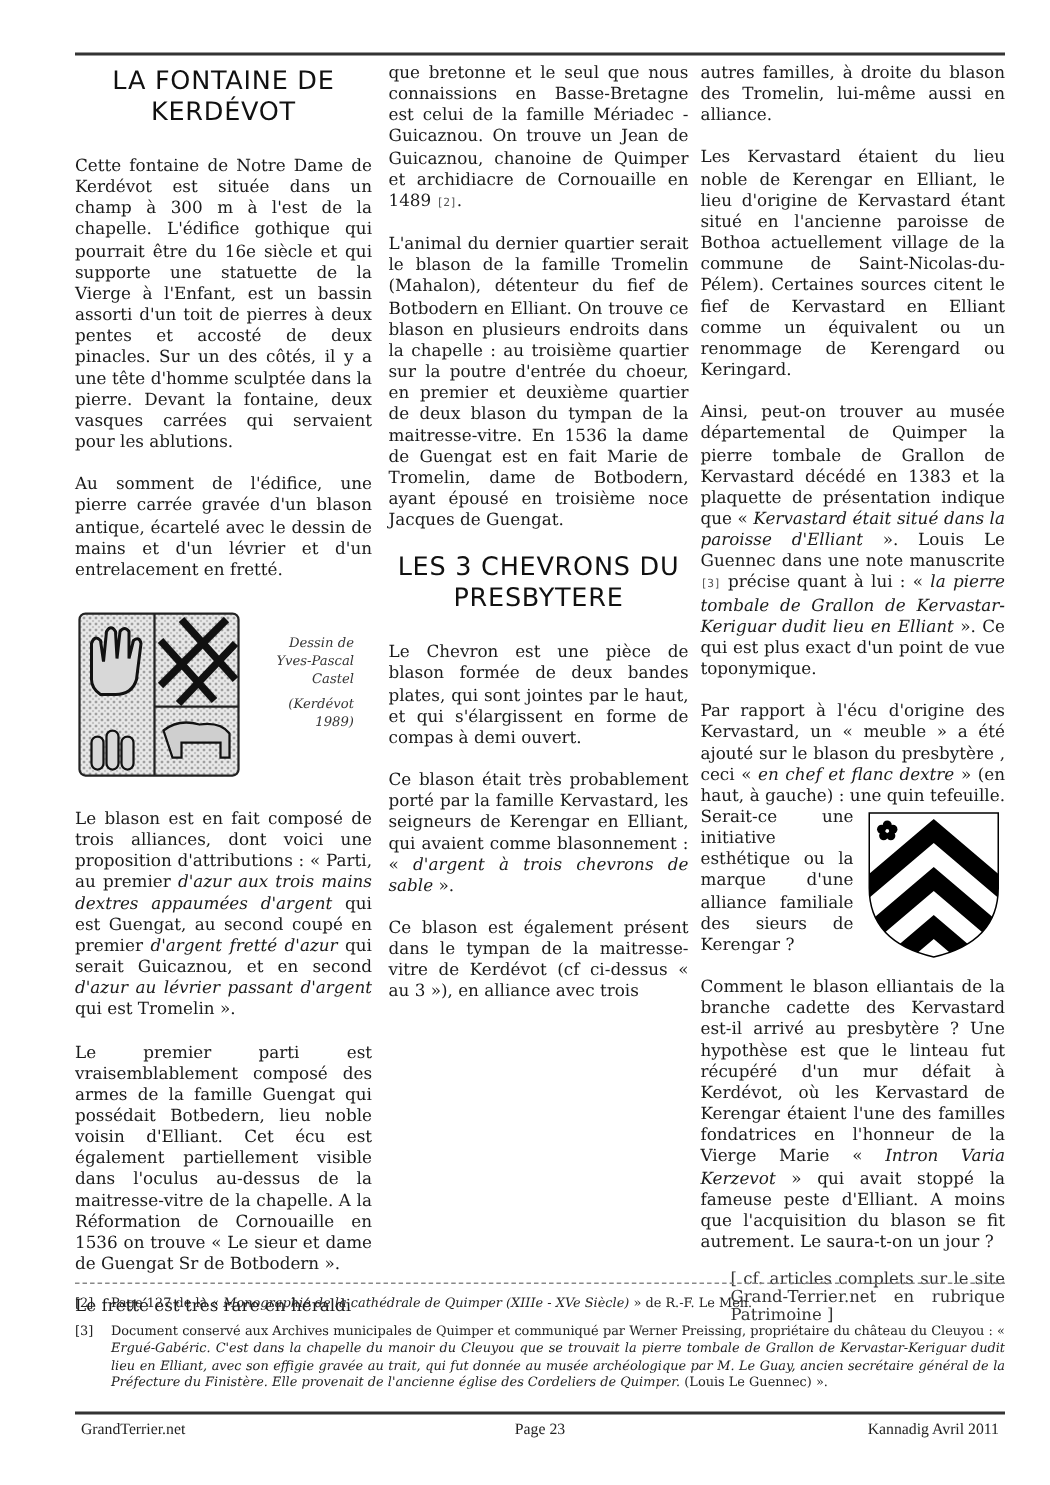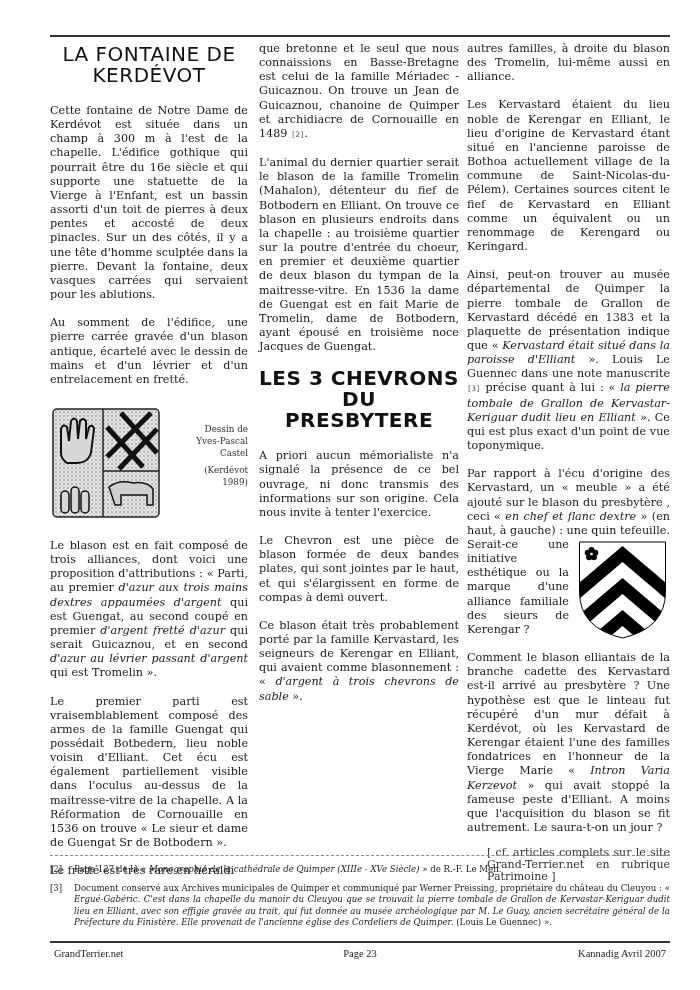--- a/index.html
+++ b/index.html
@@ -5,26 +5,26 @@
   html, body { margin: 0; padding: 0; background: #ffffff; }
   body { width: 700px; height: 990px; position: relative; overflow: hidden;
          font-family: "DejaVu Serif", "Liberation Serif", serif; color: #1a1a1a; }
   .page { position: absolute; left: 0; top: 0; width: 700px; height: 990px; }
   .top-rule { position: absolute; left: 50px; top: 35px; width: 620px; height: 2px; background: #333; }
   .col { position: absolute; top: 42px; font-size: 11.2px; line-height: 14.15px; text-align: justify; }
   .col p { margin: 0 0 14px 0; }
   .col1 { left: 50px; width: 198px; }
   .col2 { left: 259px; width: 200px; }
   .col3 { left: 467px; width: 203px; }
-  .title { font-family: "DejaVu Sans", sans-serif; font-size: 20px; letter-spacing: 0.5px;
+  .title { font-family: "DejaVu Sans", sans-serif; font-size: 17px; letter-spacing: 0.5px;
            text-align: center; line-height: 21px; font-weight: normal; margin: 2px 0 18px 0; color: #111; }
-  .title2 { margin: 6px 0 18px 0; font-weight: bold; }
+  .title2 { margin: 6px 0 18px 0; }
   em, i { }
   .ref { font-family: "DejaVu Sans Mono", monospace; font-size: 7.5px; color: #555; }
-  .figure { position: relative; height: 128px; margin: 0 0 10px 0; }
+  .figure { position: relative; height: 128px; margin: 0 12px 10px 0; font-style: italic; }
   .drawing { position: absolute; left: 1px; top: 6px; width: 110px; height: 112px; }
   .caption { position: absolute; right: 0; top: 22px; width: 80px; text-align: right;
              font-size: 8.8px; line-height: 12px; color: #333; }
   .caption .c-year { margin-top: 5px; }
   .shield-wrap { float: right; width: 95px; height: 100px; margin: 2px 0 4px 6px; }
   .credit { font-size: 11px; line-height: 12px; color: #333; margin-top: -2px; padding-left: 20px; }
   .fn-sep { position: absolute; left: 50px; top: 855px; width: 620px; height: 0; border-top: 1px dashed #888; }
   .footnotes { position: absolute; left: 50px; top: 864px; width: 620px; font-size: 8.6px; line-height: 11.2px; color: #222; }
   .fn { display: flex; margin-bottom: 8px; }
   .fn-num { width: 24px; flex: none; }
@@ -93,23 +93,23 @@
   </div>
 
   <div class="col col2">
     <p><span id="p5-cont">que bretonne et le seul que nous connaissions en Basse-Bretagne est celui de la famille Mériadec - Guicaznou. On trouve un Jean de Guicaznou, chanoine de Quimper et archidiacre de Cornouaille en 1489 </span><span class="ref">[2]</span><span>.</span></p>
     <p>L'animal du dernier quartier serait le blason de la famille Tromelin (Mahalon), détenteur du fief de Botbodern en Elliant. On trouve ce blason en plusieurs endroits dans la chapelle : au troisième quartier sur la poutre d'entrée du choeur, en premier et deuxième quartier de deux blason du tympan de la maitresse-vitre. En 1536 la dame de Guengat est en fait Marie de Tromelin, dame de Botbodern, ayant épousé en troisième noce Jacques de Guengat.</p>
 
     <h2 class="title title2">
       <span>LES 3 CHEVRONS DU</span><br>
       <span>PRESBYTERE</span>
     </h2>
-    <p>A priori aucun mémorialiste n'a signalé la présence de ce bel ouvrage, ni donc transmis des informations sur son origine. Cela nous invite à tenter l'exercice.</p>
     <p>Le Chevron est une pièce de blason formée de deux bandes plates, qui sont jointes par le haut, et qui s'élargissent en forme de compas à demi ouvert.</p>
     <p><span>Ce blason était très probablement porté par la famille Kervastard, les seigneurs de Kerengar en Elliant, qui avaient comme blasonnement : « </span><em>d'argent à trois chevrons de sable</em><span> ».</span></p>
+    <p style="margin:0;"><span id="c2-p5">Ce blason est également présent dans le tympan de la maitresse-vitre de Kerdévot (cf ci-dessus « au 3 »), en alliance avec trois </span></p>
   </div>
 
   <div class="col col3">
     <p><span id="c3-p5">autres familles, à droite du blason des Tromelin, lui-même aussi en alliance.</span></p>
     <p>Les Kervastard étaient du lieu noble de Kerengar en Elliant, le lieu d'origine de Kervastard étant situé en l'ancienne paroisse de Bothoa actuellement village de la commune de Saint-Nicolas-du-Pélem). Certaines sources citent le fief de Kervastard en Elliant comme un équivalent ou un renommage de Kerengard ou Keringard.</p>
     <p><span>Ainsi, peut-on trouver au musée départemental de Quimper la pierre tombale de Grallon de Kervastard décédé en 1383 et la plaquette de présentation indique que « </span><em>Kervastard était situé dans la paroisse d'Elliant</em><span> ». Louis Le Guennec dans une note manuscrite </span><span class="ref">[3]</span><span> précise quant à lui : « </span><em>la pierre tombale de Grallon de Kervastar-Keriguar dudit lieu en Elliant</em><span> ». Ce qui est plus exact d'un point de vue toponymique.</span></p>
     <p>
       <span>Par rapport à l'écu d'origine des Kervastard, un « meuble » a été ajouté sur le blason du presbytère , ceci « </span><em>en chef et flanc dextre</em><span id="p8c"> » (en haut, à gauche) : une quin
   <span class="shield-wrap">
     <svg width="95" height="100" viewBox="0 0 90 100">
@@ -149,15 +149,15 @@
     <div class="fn">
       <span class="fn-num">[3]</span>
       <span class="fn-text"><span>Document conservé aux Archives municipales de Quimper et communiqué par Werner Preissing, propriétaire du château du Cleuyou : « </span><em>Ergué-Gabéric. C'est dans la chapelle du manoir du Cleuyou que se trouvait la pierre tombale de Grallon de Kervastar-Keriguar dudit lieu en Elliant, avec son effigie gravée au trait, qui fut donnée au musée archéologique par M. Le Guay, ancien secrétaire général de la Préfecture du Finistère. Elle provenait de l'ancienne église des Cordeliers de Quimper.</em><span> (Louis Le Guennec) ».</span></span>
     </div>
   </div>
 
   <div class="bottom-rule"></div>
   <div class="footer">
     <span class="f-left">GrandTerrier.net</span>
     <span class="f-center">Page 23</span>
-    <span class="f-right">Kannadig Avril 2007</span>
+    <span class="f-right">Kannadig Avril 2011</span>
   </div>
 </div>
 
 </body></html>

